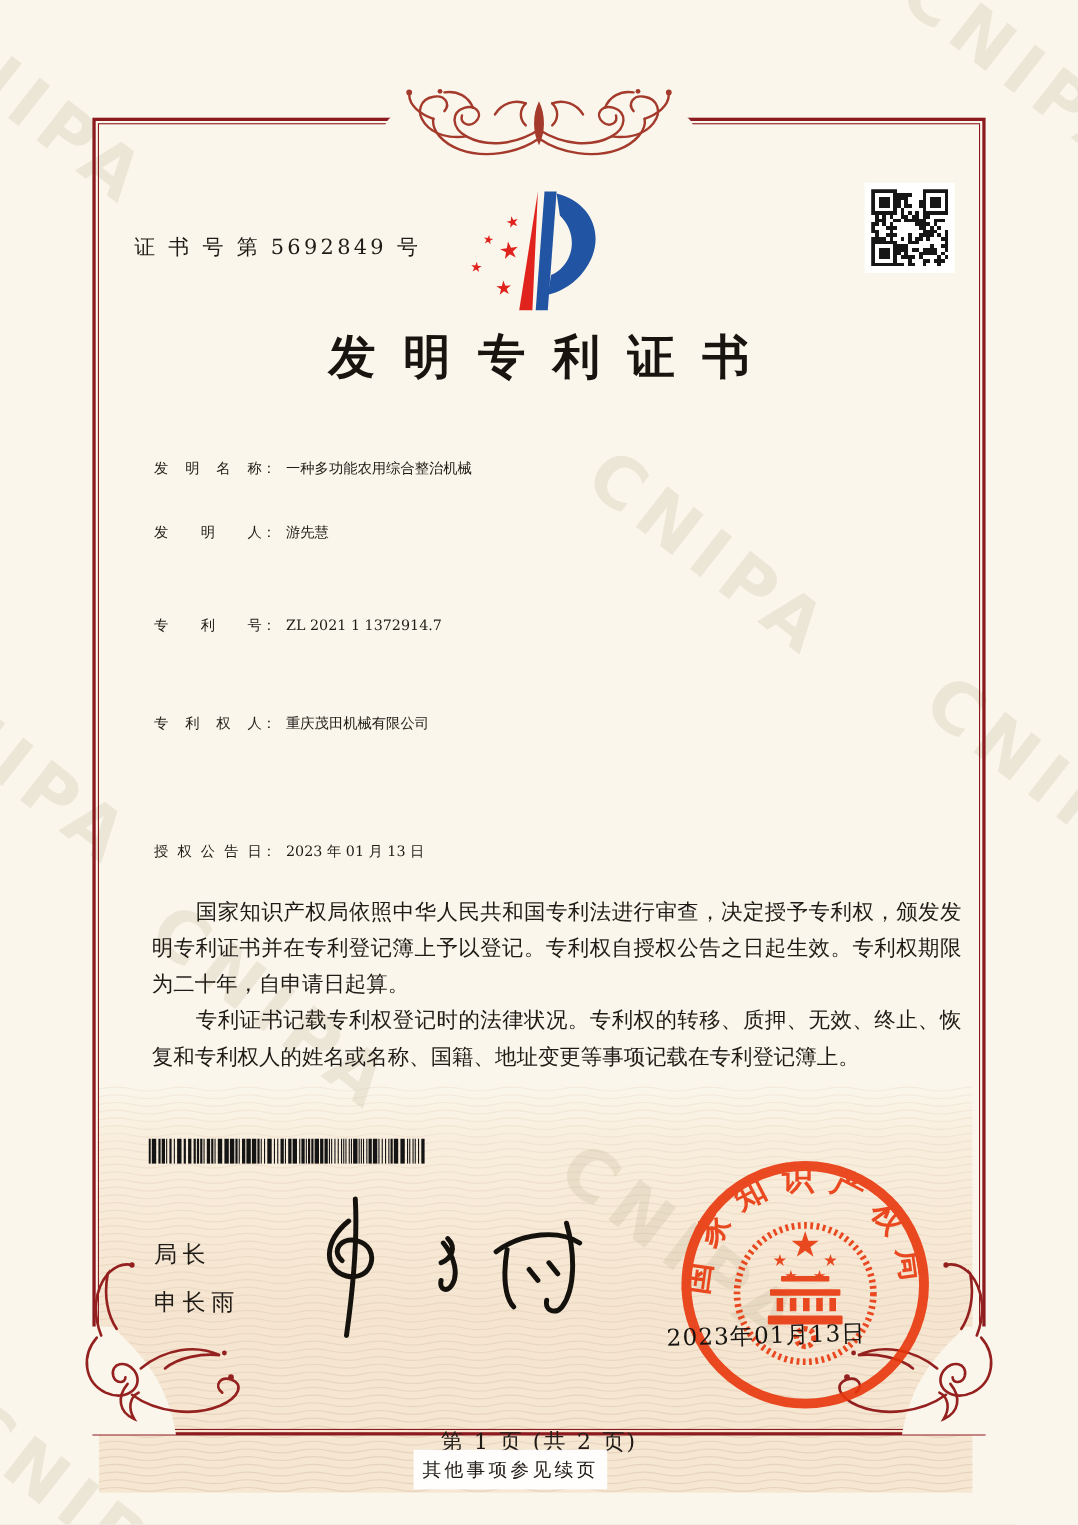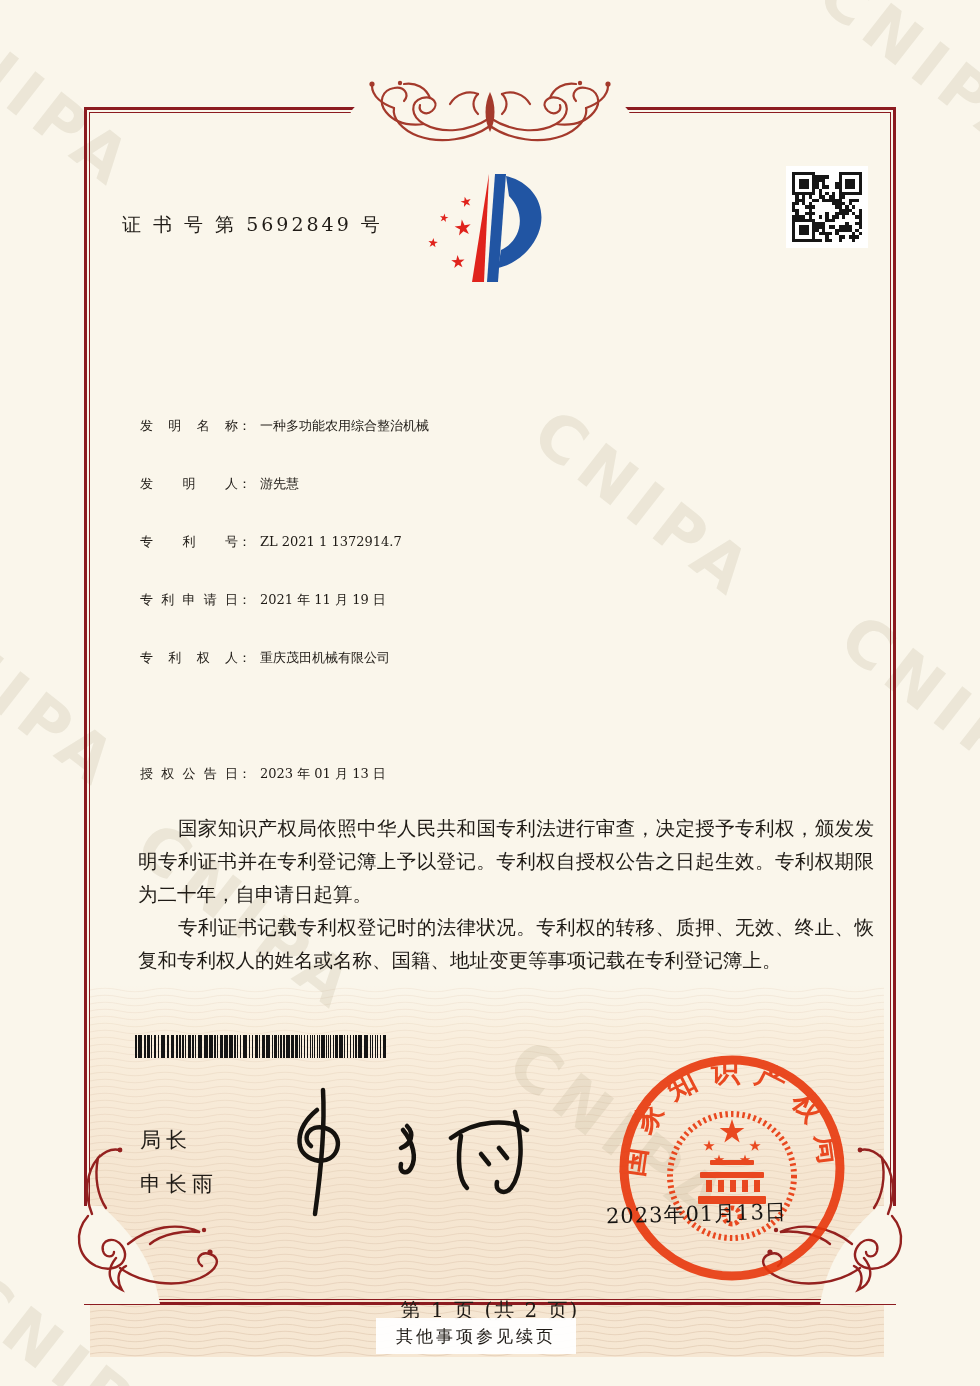--- a/index.html
+++ b/index.html
@@ -41,21 +41,21 @@
   
   .barcode{position:absolute;left:135px;top:1035px;z-index:4;}
   .officer-title{position:absolute;left:140px;top:1126px;font-size:21px;letter-spacing:5px;z-index:4;}
   .officer-name{position:absolute;left:140px;top:1170px;font-size:21px;letter-spacing:5px;z-index:4;}
   .signature{position:absolute;left:265px;top:1076px;z-index:4;}
   .seal{position:absolute;left:612px;top:1048px;z-index:4;}
   .seal-date{position:absolute;left:606px;top:1200px;z-index:5;font-size:21px;letter-spacing:1px;
              color:#161412;transform:rotate(-1.5deg);}
   .page-footer{position:absolute;left:86px;top:1297px;width:808px;text-align:center;
                font-size:20px;letter-spacing:2px;z-index:4;}
-  .note-box{position:absolute;left:376px;top:1318px;width:200px;height:36px;z-index:5;
+  .note-box{position:absolute;left:376px;top:1318px;width:176px;height:36px;z-index:5;
             background:rgba(255,255,255,0.95);display:flex;align-items:center;justify-content:center;
             font-size:17px;letter-spacing:3px;}
 </style>
 </head>
 <body>
 
 <div class="page">
 
   <svg width="0" height="0" style="position:absolute" aria-hidden="true">
     <defs>
@@ -433,32 +433,30 @@
         <rect x="6" y="20" width="1" height="1" fill="#161616"></rect>
         <rect x="7" y="20" width="1" height="1" fill="#161616"></rect>
         <rect x="8" y="20" width="1" height="1" fill="#161616"></rect>
         <rect x="10" y="20" width="1" height="1" fill="#161616"></rect>
         <rect x="11" y="20" width="1" height="1" fill="#161616"></rect>
         <rect x="14" y="20" width="1" height="1" fill="#161616"></rect>
         <rect x="18" y="20" width="1" height="1" fill="#161616"></rect>
       </svg>
   </div>
 
+  <div class="title">发明专利证书</div>
 
   <div class="field-row" style="top:417px">
     <span class="flabel">发明名称</span><span>：</span><span class="fvalue">一种多功能农用综合整治机械</span>
   </div>
   <div class="field-row" style="top:475px">
     <span class="flabel">发明人</span><span>：</span><span class="fvalue">游先慧</span>
   </div>
-  <div class="field-row" style="top:533px">
+  <div class="field-row" style="top:560px">
     <span class="flabel">专利号</span><span>：</span><span class="fvalue">ZL 2021 1 1372914.7</span>
-  </div>
-  <div class="field-row" style="top:591px">
-    <span class="flabel">专利申请日</span><span>：</span><span class="fvalue">2021 年 11 月 19 日</span>
   </div>
   <div class="field-row" style="top:649px">
     <span class="flabel">专利权人</span><span>：</span><span class="fvalue">重庆茂田机械有限公司</span>
   </div>
   <div class="field-row" style="top:765px">
     <span>
       <span class="flabel">授权公告日</span><span>：</span><span class="fvalue">2023 年 01 月 13 日</span>
     </span>
   </div>
 

